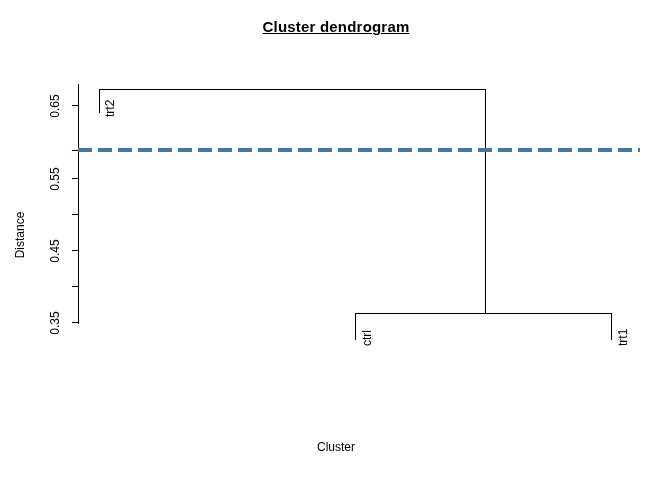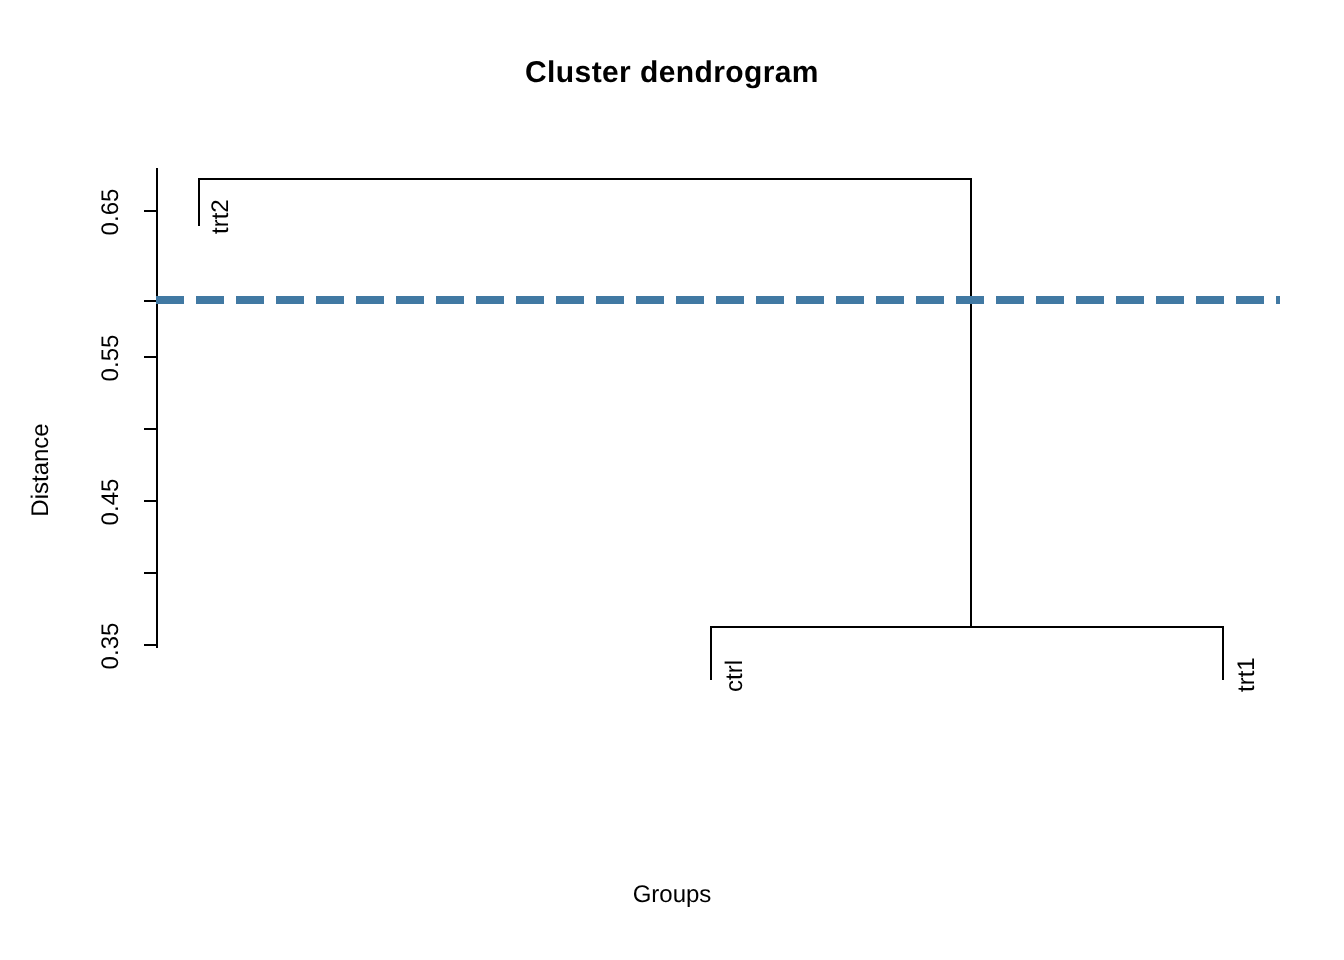--- a/index.html
+++ b/index.html
@@ -2,22 +2,22 @@
 <html><head>
 <meta charset="utf-8">
 <title>Cluster dendrogram</title>
 <style>
   html,body{margin:0;padding:0;background:#ffffff;}
   body{width:672px;height:480px;overflow:hidden;
        font-family:"Liberation Sans", sans-serif;color:#000000;}
   #plot{position:relative;width:672px;height:480px;background:#ffffff;}
 
   .title{
-    position:absolute;left:0;top:28px;width:672px;text-align:center;
-    font-size:15px;font-weight:bold;letter-spacing:0.2px;
+    position:absolute;left:0;top:18px;width:672px;text-align:center;
+    font-size:15px;font-weight:bold;letter-spacing:0.2px;text-decoration:underline;
   }
 
   
   .yaxis-line{position:absolute;left:78px;top:84px;width:1px;height:240px;background:#000;}
   .ytick{position:absolute;width:6px;height:1px;background:#000;left:72px;}
   .ytick-label{
     position:absolute;font-size:12px;color:#000;white-space:nowrap;
     transform:rotate(-90deg);transform-origin:center center;
   }
   .ylab-title{
@@ -81,15 +81,15 @@
   <div class="hline" style="left:355px;top:313px;width:257px;"></div>
   <div class="vline" style="left:355px;top:313px;height:27px;"></div>
   <div class="vline" style="left:611px;top:313px;height:27px;"></div>
 
   <div class="leaf-label" style="left:103px;top:117px;">trt2</div>
   <div class="leaf-label" style="left:360px;top:346px;">ctrl</div>
   <div class="leaf-label" style="left:616px;top:346px;">trt1</div>
 
   <div class="cutline" style="--cut: #4179a3; top: 148px; height: 4px;"></div>
 
-  <div class="xlab">Groups</div>
+  <div class="xlab">Cluster</div>
 
 </div>
 
 </body></html>

